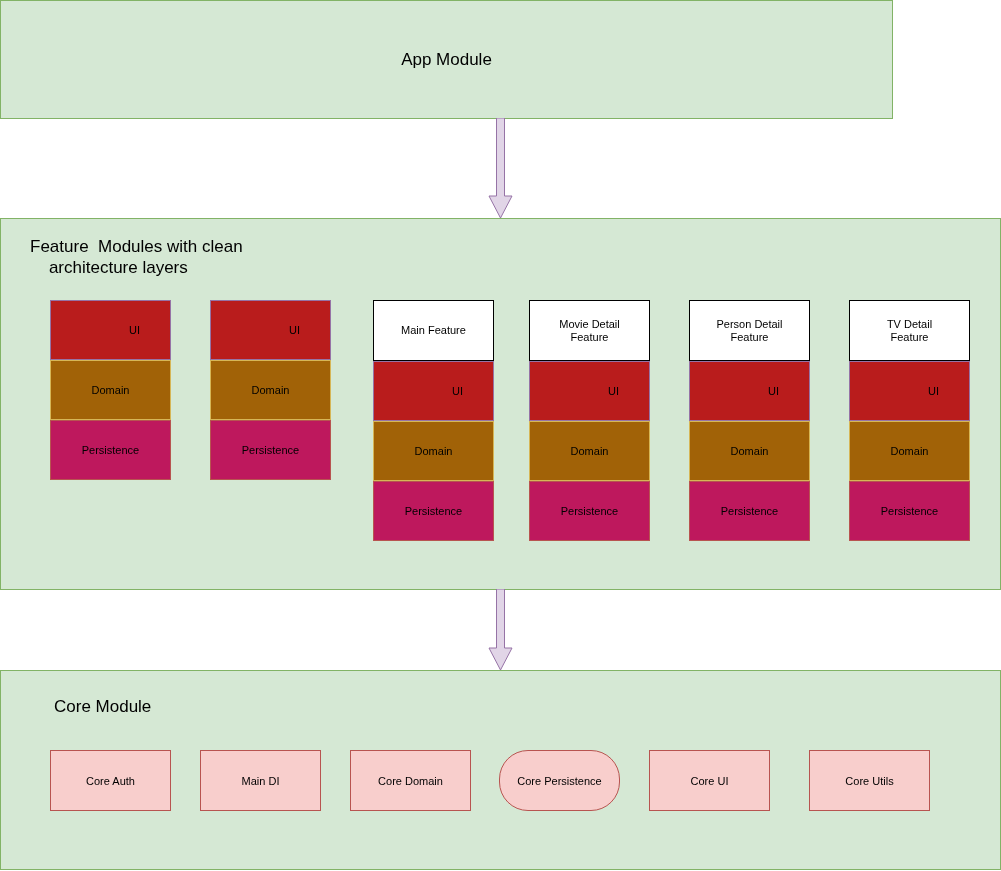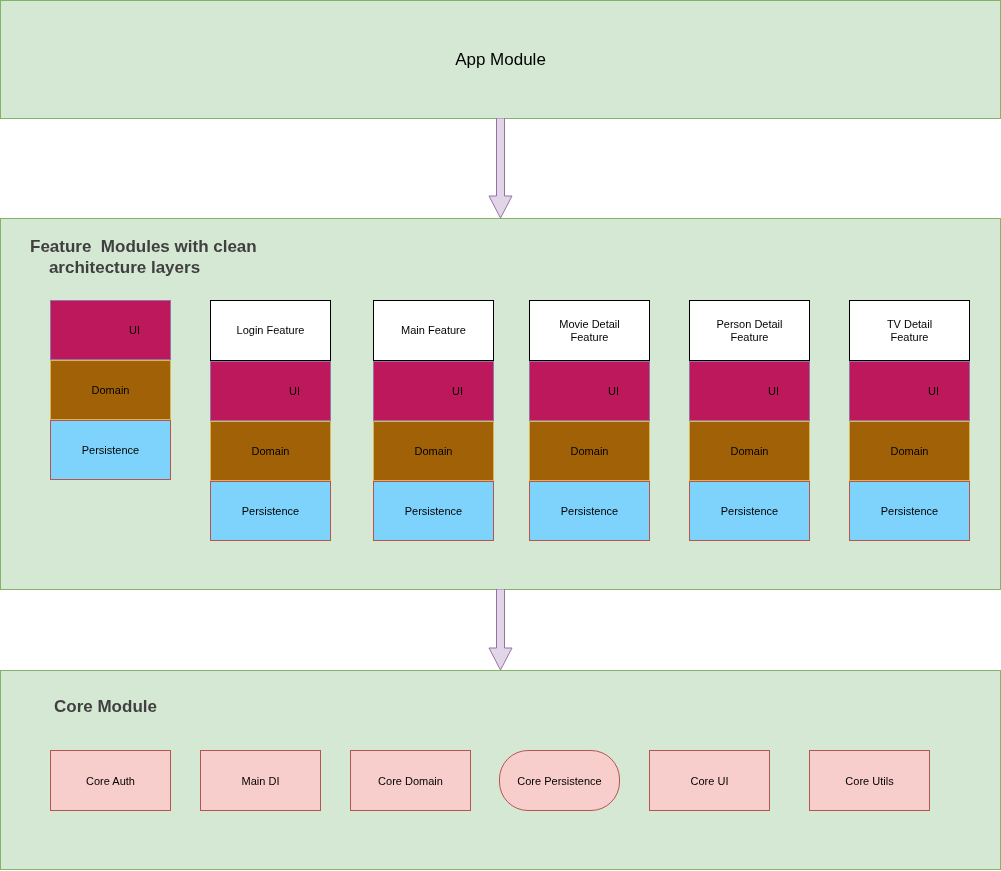--- a/index.html
+++ b/index.html
@@ -13,37 +13,36 @@
   }
   .canvas{position:relative;width:1001px;height:871px;}
 
   
   .module-box{
     position:absolute;
     background:#d5e8d4;
     border:1px solid #82b366;
     box-sizing:border-box;
   }
-  #app-module{left:0px;top:0px;width:1001px;height:119px;}
+  #app-module{left:0px;top:0px;width:893px;height:119px;}
   #feature-module{left:0px;top:218px;width:1001px;height:372px;}
   #core-module{left:0px;top:670px;width:1001px;height:200px;}
 
   .app-title{
     position:absolute;left:0;top:0;width:100%;height:100%;
     display:flex;align-items:center;justify-content:center;
     font-size:17px;color:#000;
   }
 
   .section-title{
     position:absolute;
     font-size:17px;
     line-height:21px;
-    color:#404040;
+    color:#000000;
     white-space:pre;
-    font-weight:bold;
   }
   #feature-title{left:30px;top:236px;}
   #core-title{left:54px;top:696px;}
 
   
   .arrow{position:absolute;}
   .arrow svg{display:block;}
 
   
   .feature-col{
@@ -62,23 +61,23 @@
     line-height:13px;
     white-space:pre-line;
   }
   .f-layer{
     height:60px;
     box-sizing:border-box;
     display:flex;align-items:center;justify-content:center;
     font-size:11px;
     text-align:center;
   }
-  .layer-ui{background:#be185d;border:1px solid #9673a6;padding-left:48px;}
+  .layer-ui{background:#b91c1c;border:1px solid #9673a6;padding-left:48px;}
   .layer-domain{background:#a16207;border:1px solid #d6b656;}
-  .layer-persistence{background:#7dd3fc;border:1px solid #b85450;}
+  .layer-persistence{background:#be185d;border:1px solid #b85450;}
 
   
   .core-box{
     position:absolute;
     top:750px;
     width:121px;height:61px;
     background:#f8cecc;
     border:1px solid #b85450;
     box-sizing:border-box;
     display:flex;align-items:center;justify-content:center;
@@ -104,21 +103,20 @@
   <div class="section-title" id="feature-title">Feature  Modules with clean
     architecture layers</div>
 
   <div class="feature-col" style="left:50px;">
     <div class="f-layer layer-ui">UI</div>
     <div class="f-layer layer-domain">Domain</div>
     <div class="f-layer layer-persistence">Persistence</div>
   </div>
 
   <div class="feature-col" style="left:210px;">
-    <div class="f-head">Login Feature</div>
     <div class="f-layer layer-ui">UI</div>
     <div class="f-layer layer-domain">Domain</div>
     <div class="f-layer layer-persistence">Persistence</div>
   </div>
 
   <div class="feature-col" style="left:373px;">
     <div class="f-head">Main Feature</div>
     <div class="f-layer layer-ui">UI</div>
     <div class="f-layer layer-domain">Domain</div>
     <div class="f-layer layer-persistence">Persistence</div>

